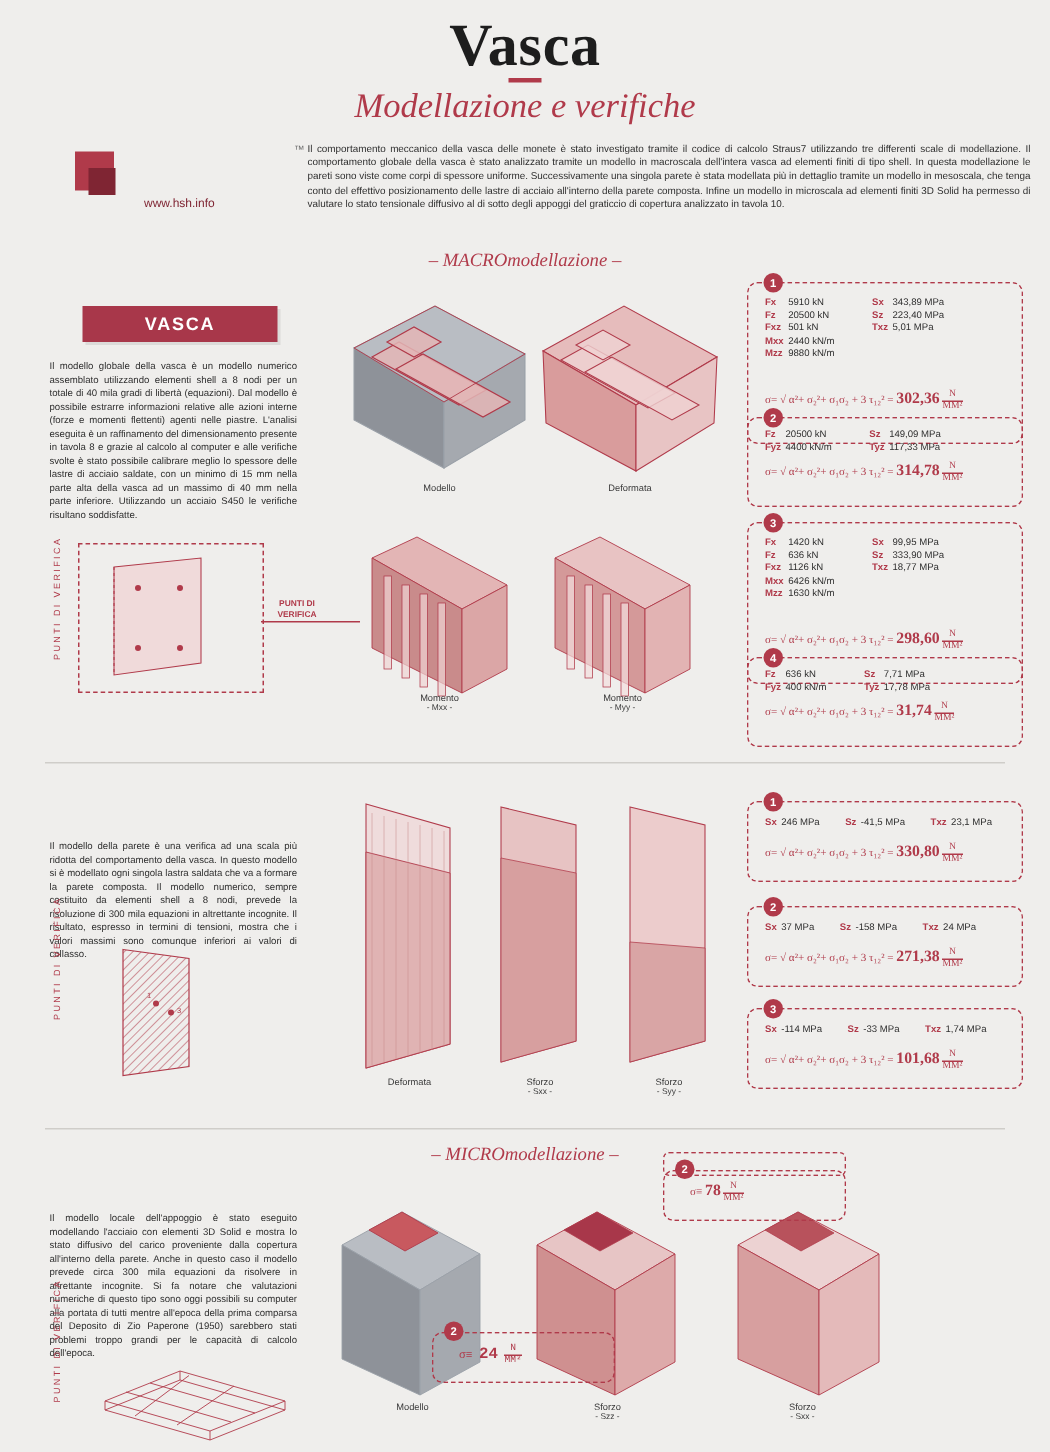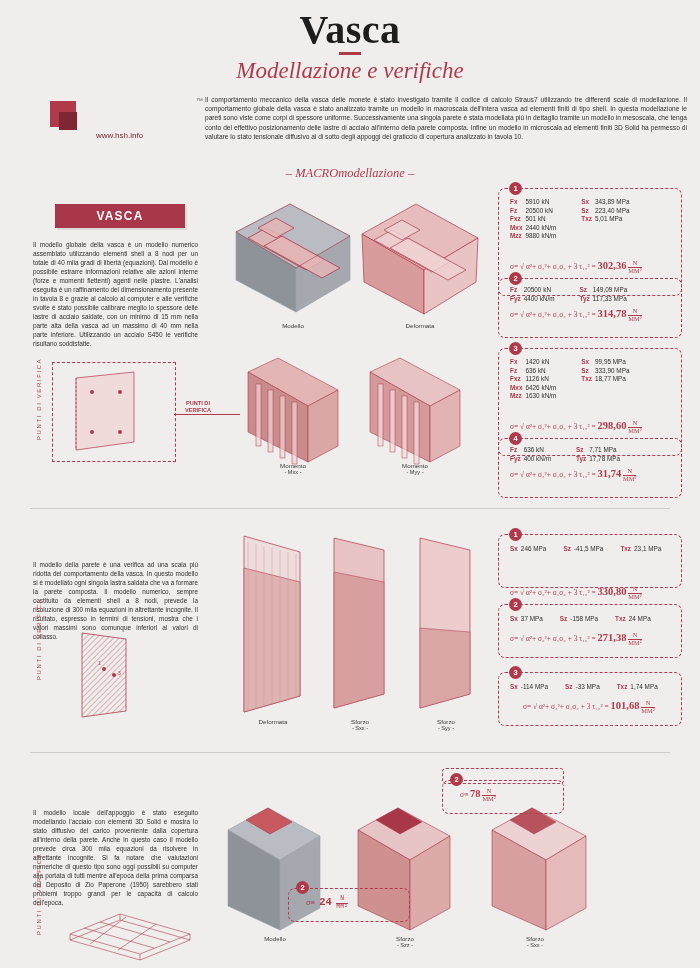--- a/index.html
+++ b/index.html
@@ -440,21 +440,21 @@
         <td class="k">Sx</td>
         <td class="v">246 MPa</td>
         <td class="k" style="padding-left:14px">Sz</td>
         <td class="v">-41,5 MPa</td>
         <td class="k" style="padding-left:14px">Txz</td>
         <td class="v">23,1 MPa</td>
       </tr>
     </tbody>
       </table>
   </div>
-  <div class="eq" style="left:510px;top:562px;margin-top:24px;">
+  <div class="eq" style="left:510px;top:562px;">
     <span>σ= √ α²+ σ₂²+ σ₁σ₂ + 3 τ₁₂²</span>
     <span> = </span><span class="big">330,80</span>
     <span class="frac"><span class="n">N</span><span class="d">MM²</span></span>
   </div>
 
   <div class="panel" style="left:498px;top:604px;width:182px;height:52px;"></div>
   <div class="badge" style="left:509px;top:598px;">2</div>
   <div class="rowtbl" style="left:510px;top:615px;">
     <table>
       <tbody>
@@ -484,28 +484,29 @@
         <td class="k">Sx</td>
         <td class="v">-114 MPa</td>
         <td class="k" style="padding-left:14px">Sz</td>
         <td class="v">-33 MPa</td>
         <td class="k" style="padding-left:14px">Txz</td>
         <td class="v">1,74 MPa</td>
       </tr>
     </tbody>
       </table>
   </div>
-  <div class="eq" style="left:523px;top:700px;">
+  <div class="eq" style="left:510px;top:700px;">
     <span>σ= √ α²+ σ₂²+ σ₁σ₂ + 3 τ₁₂²</span>
     <span> = </span><span class="big">101,68</span>
     <span class="frac"><span class="n">N</span><span class="d">MM²</span></span>
   </div>
 
   <div class="hr" style="left:30px;top:752px;width:640px;"></div>
 
+  <div class="sect-title" style="top:762px;">– MICROmodellazione –</div>
 
   <div class="para" style="left:33px;top:808px;width:165px;">Il modello locale dell'appoggio è stato eseguito modellando l'acciaio con elementi 3D Solid e mostra lo stato diffusivo del carico proveniente dalla copertura all'interno della parete. Anche in questo caso il modello prevede circa 300 mila equazioni da risolvere in altrettante incognite. Si fa notare che valutazioni numeriche di questo tipo sono oggi possibili su computer alla portata di tutti mentre all'epoca della prima comparsa del Deposito di Zio Paperone (1950) sarebbero stati problemi troppo grandi per le capacità di calcolo dell'epoca.</div>
 
   <div class="vlabel" style="left:36px;top:935px;">PUNTI DI VERIFICA</div>
 
   <div class="fig" style="left:60px;top:900px;width:140px;height:60px;">
     <svg width="140" height="60" viewBox="0 0 140 60">
       <g stroke="#b03a4a" stroke-width=".6" fill="none">
         <polygon points="10,34 60,14 130,34 80,54"></polygon>
         <polygon points="10,40 60,20 130,40 80,60"></polygon>

